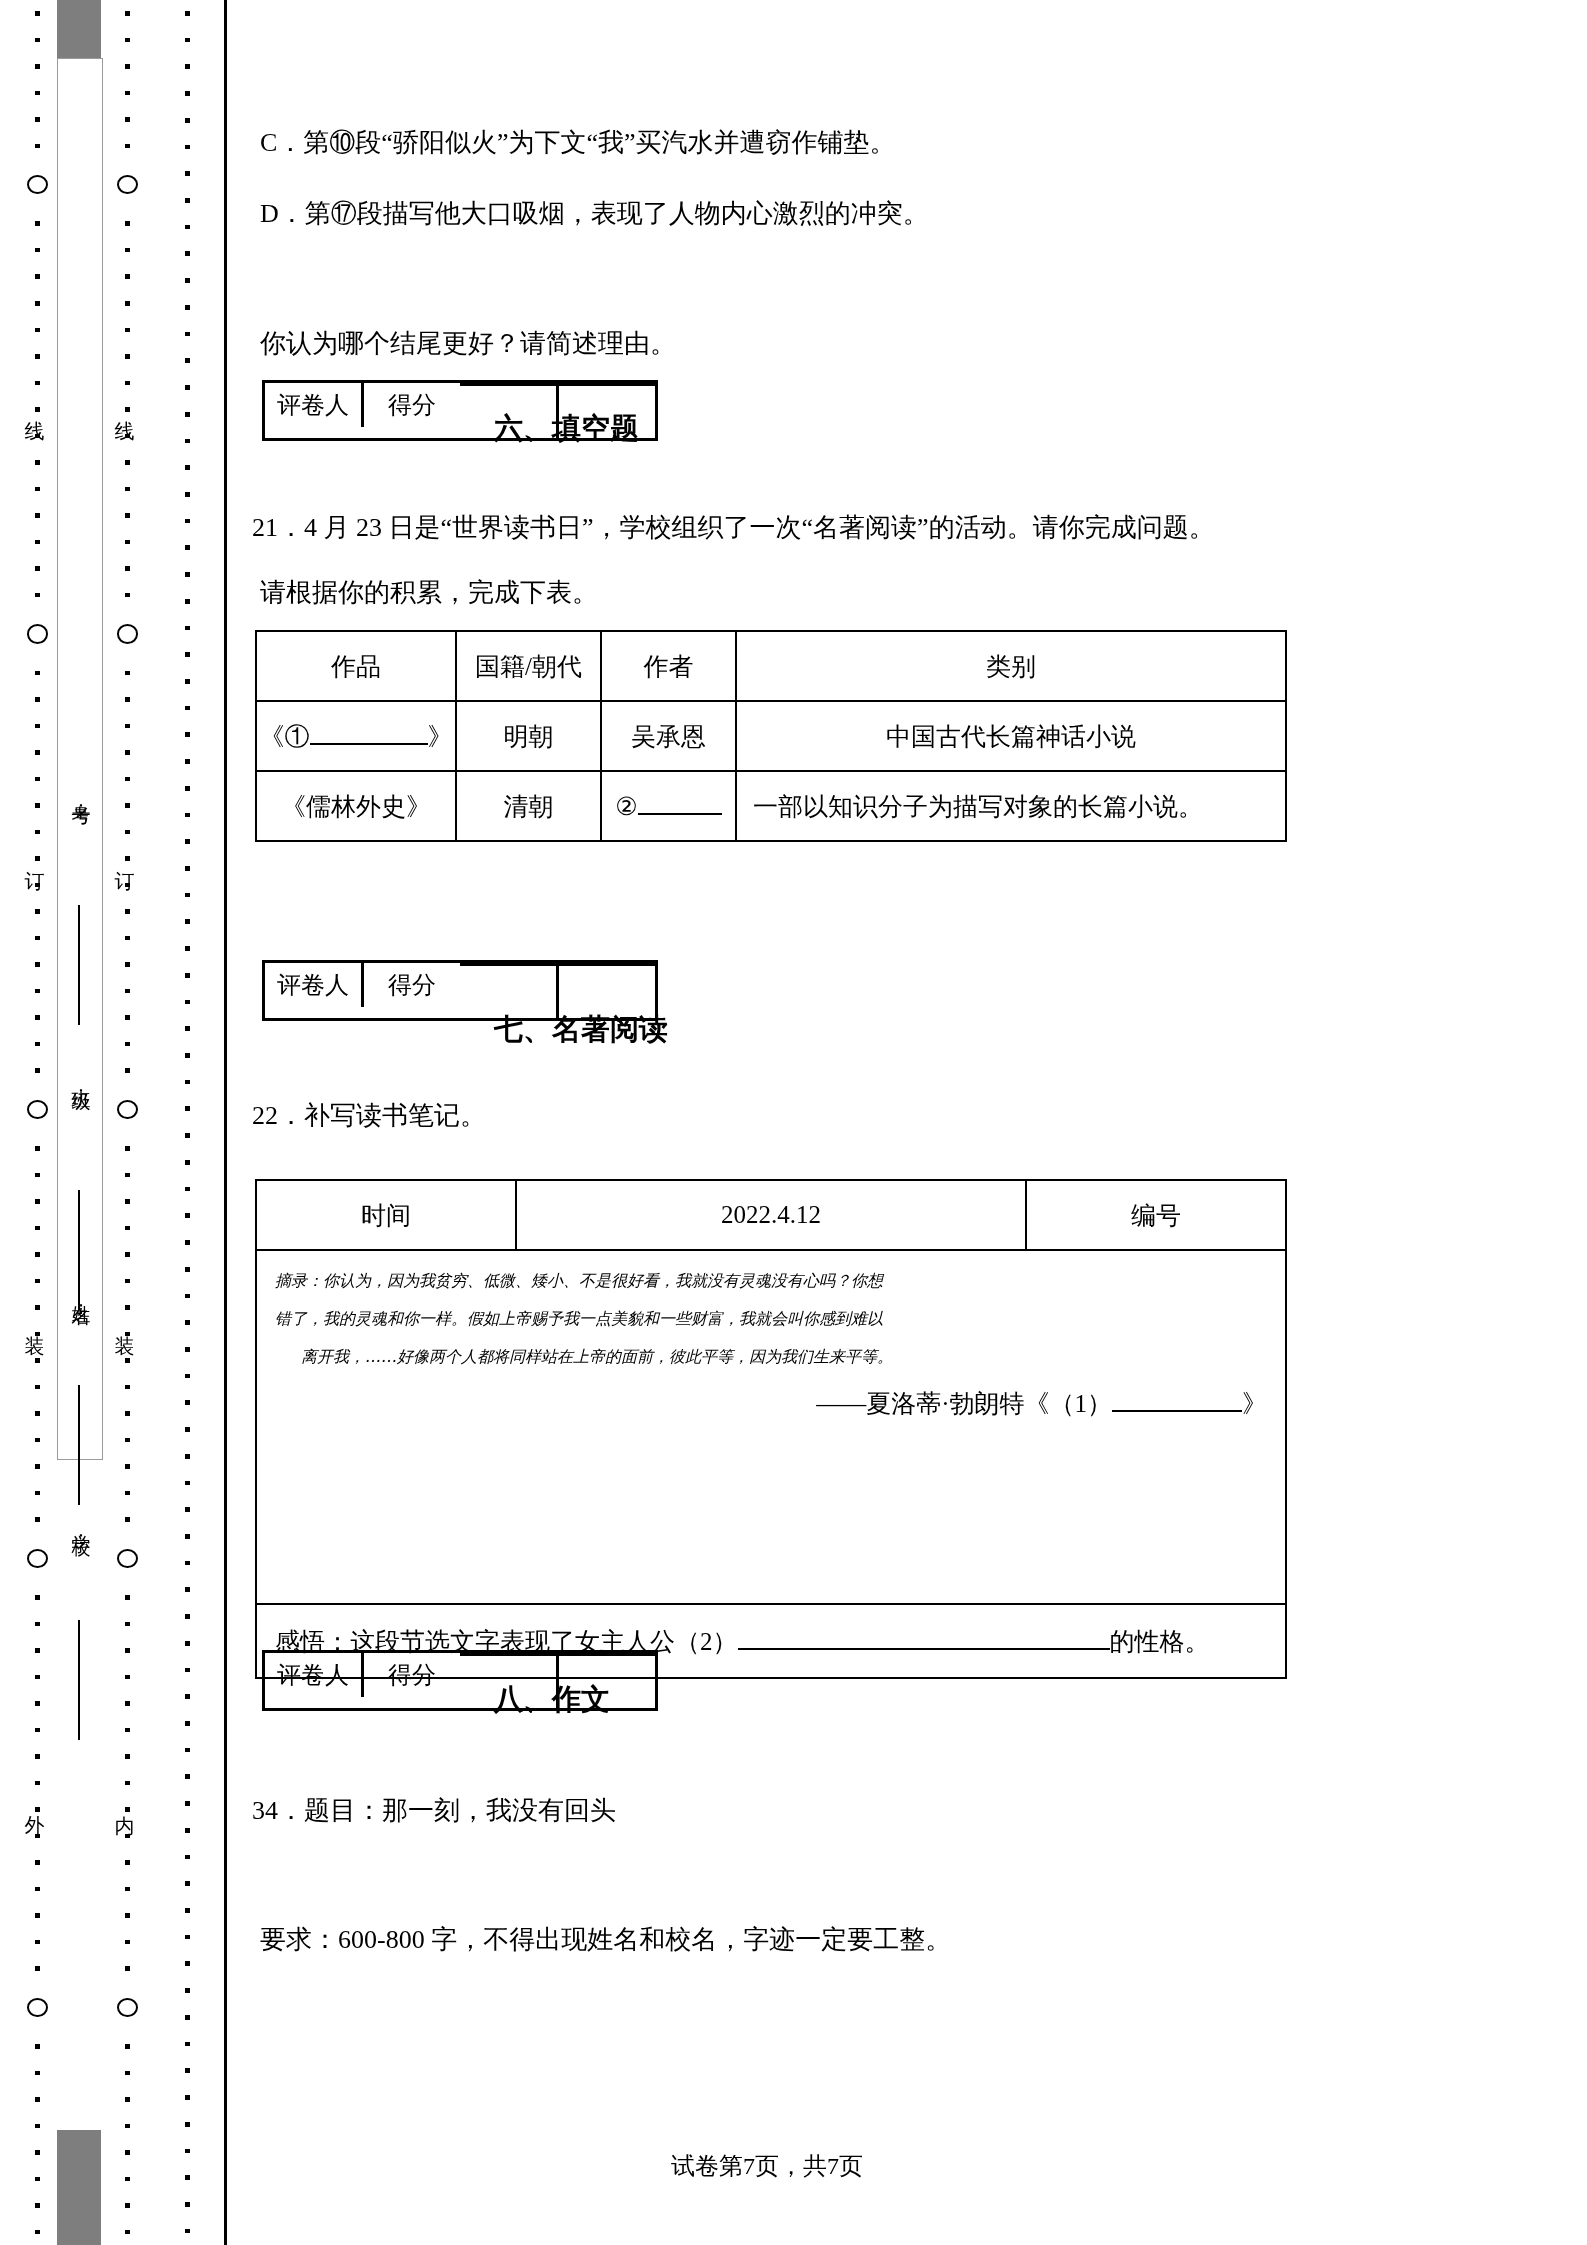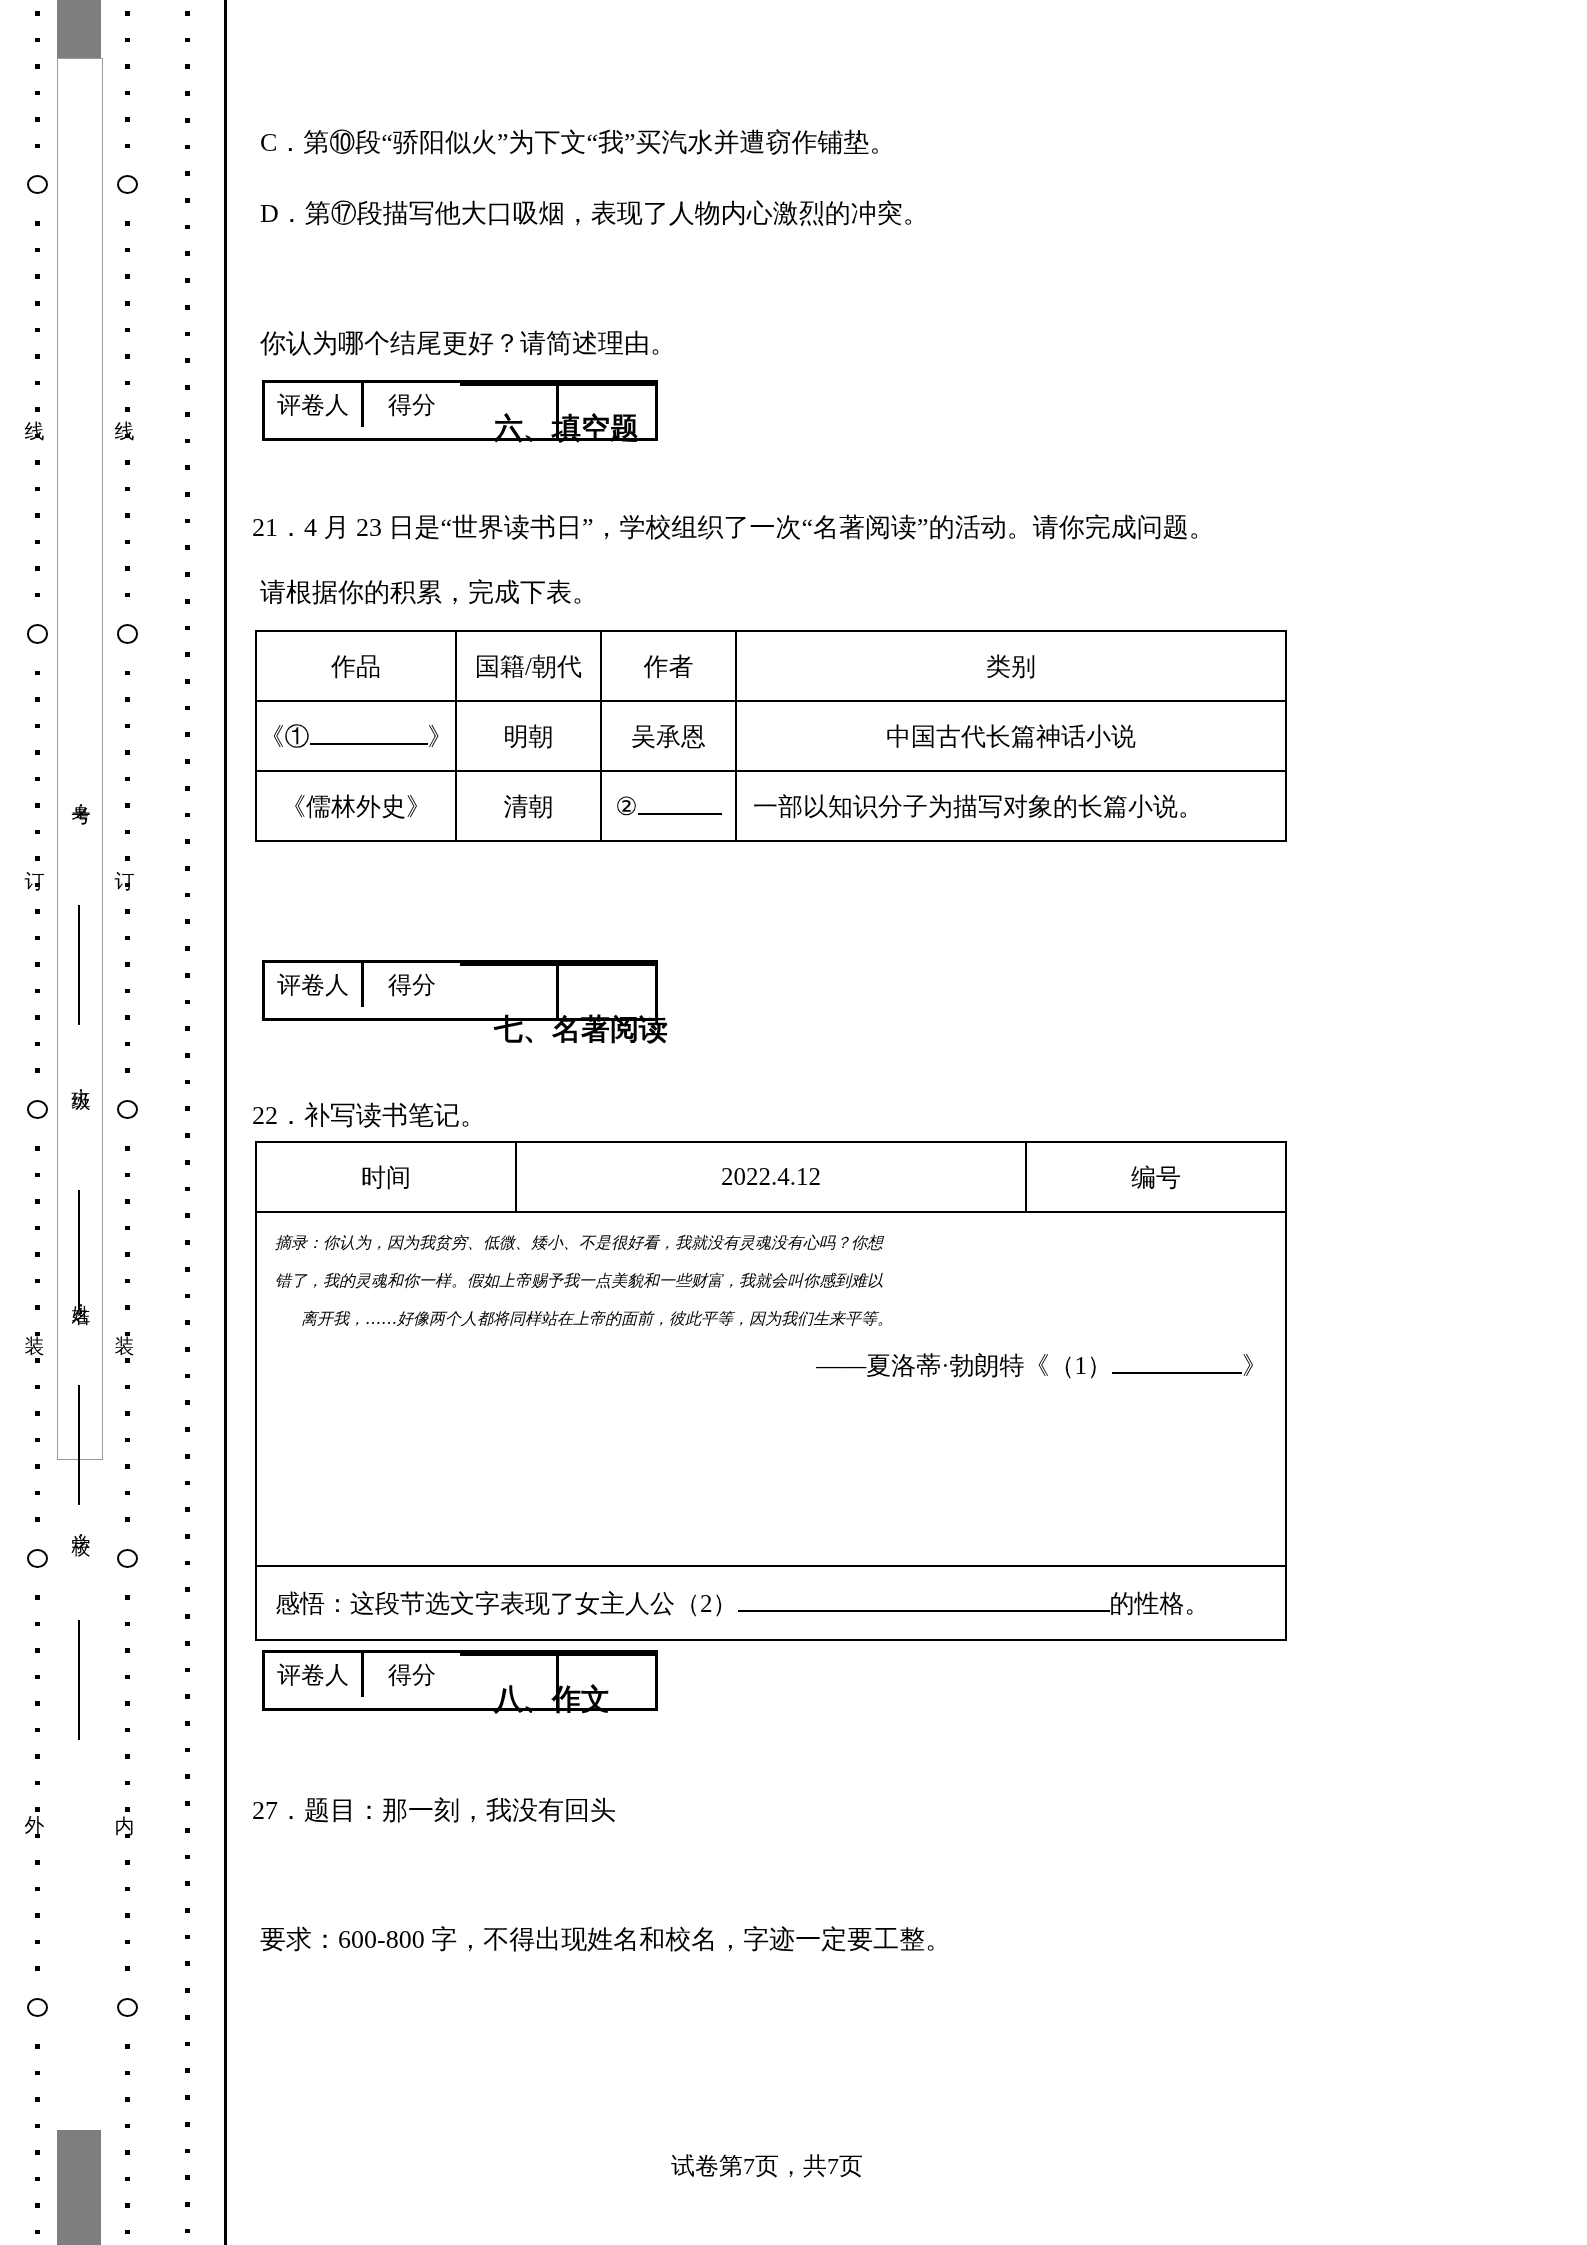--- a/index.html
+++ b/index.html
@@ -425,21 +425,21 @@
       </div>
       <div class="row r2">
         <div class="cell b-r"></div>
         <div class="cell"></div>
       </div>
     </div>
     <div class="sect-title" style="left:242px;top:990px;margin-top:20px;">七、名著阅读</div>
 
     <div class="para" style="left:0px;top:1098px;">22．补写读书笔记。</div>
 
-    <table class="notes" style="left:3px;top:1141px;width:1030px;border-radius:14px;">
+    <table class="notes" style="left:3px;top:1179px;width:1030px;border-radius:14px;">
       <colgroup>
           <col style="width:260px">
           <col style="width:510px">
           <col style="width:260px">
         </colgroup>
       <tbody>
         <tr>
           <td style="height:68px;text-align:center">时间</td>
           <td style="text-align:center">2022.4.12</td>
           <td style="text-align:center">编号</td>
@@ -467,19 +467,19 @@
         <div class="cell b-r">评卷人</div>
         <div class="cell">得分</div>
       </div>
       <div class="row r2">
         <div class="cell b-r"></div>
         <div class="cell"></div>
       </div>
     </div>
     <div class="sect-title" style="left:242px;top:1680px;">八、作文</div>
 
-    <div class="para" style="left:0px;top:1793px;">27．题目：那一刻，我没有回头</div>
+    <div class="para" style="left:0px;top:1793px;">34．题目：那一刻，我没有回头</div>
     <div class="para" style="left:8px;top:1922px;">要求：600-800 字，不得出现姓名和校名，字迹一定要工整。</div>
 
     <div class="footer" style="top:2150px;left:0;width:1030px;">试卷第7页，共7页</div>
   </div>
 
 </div>
 
 </body></html>

